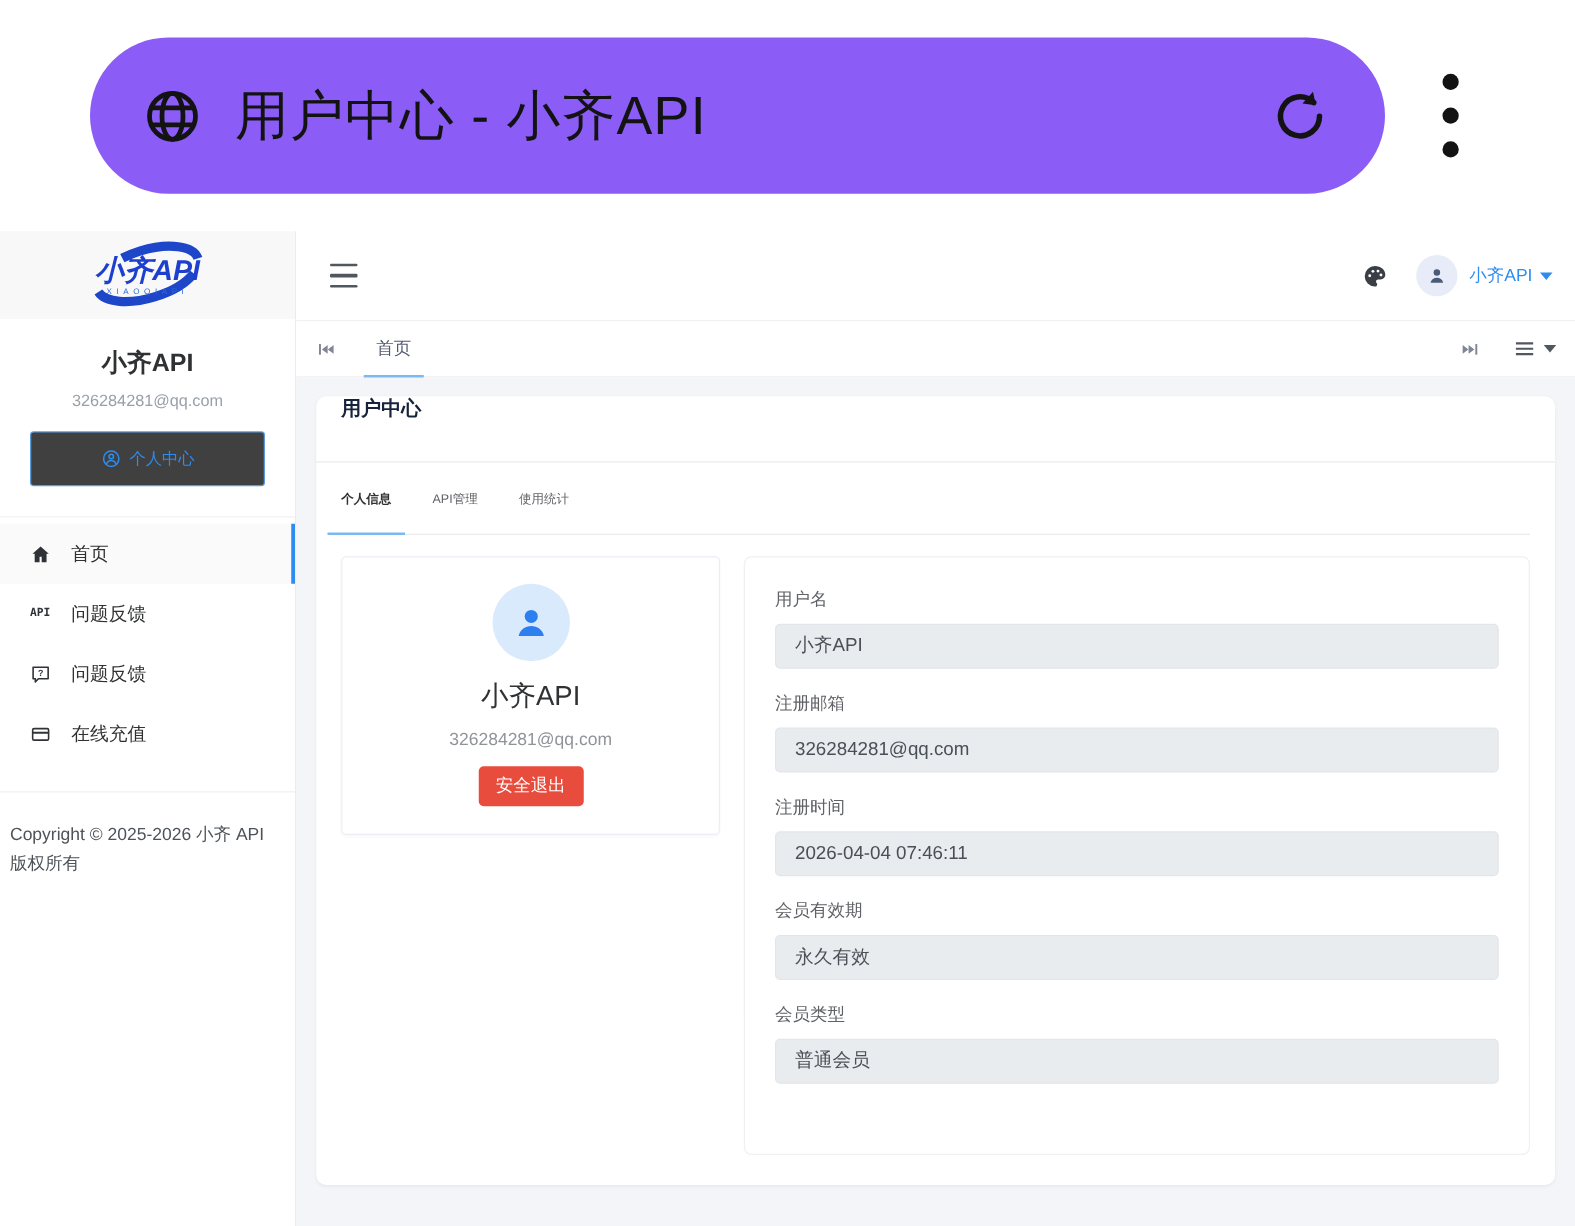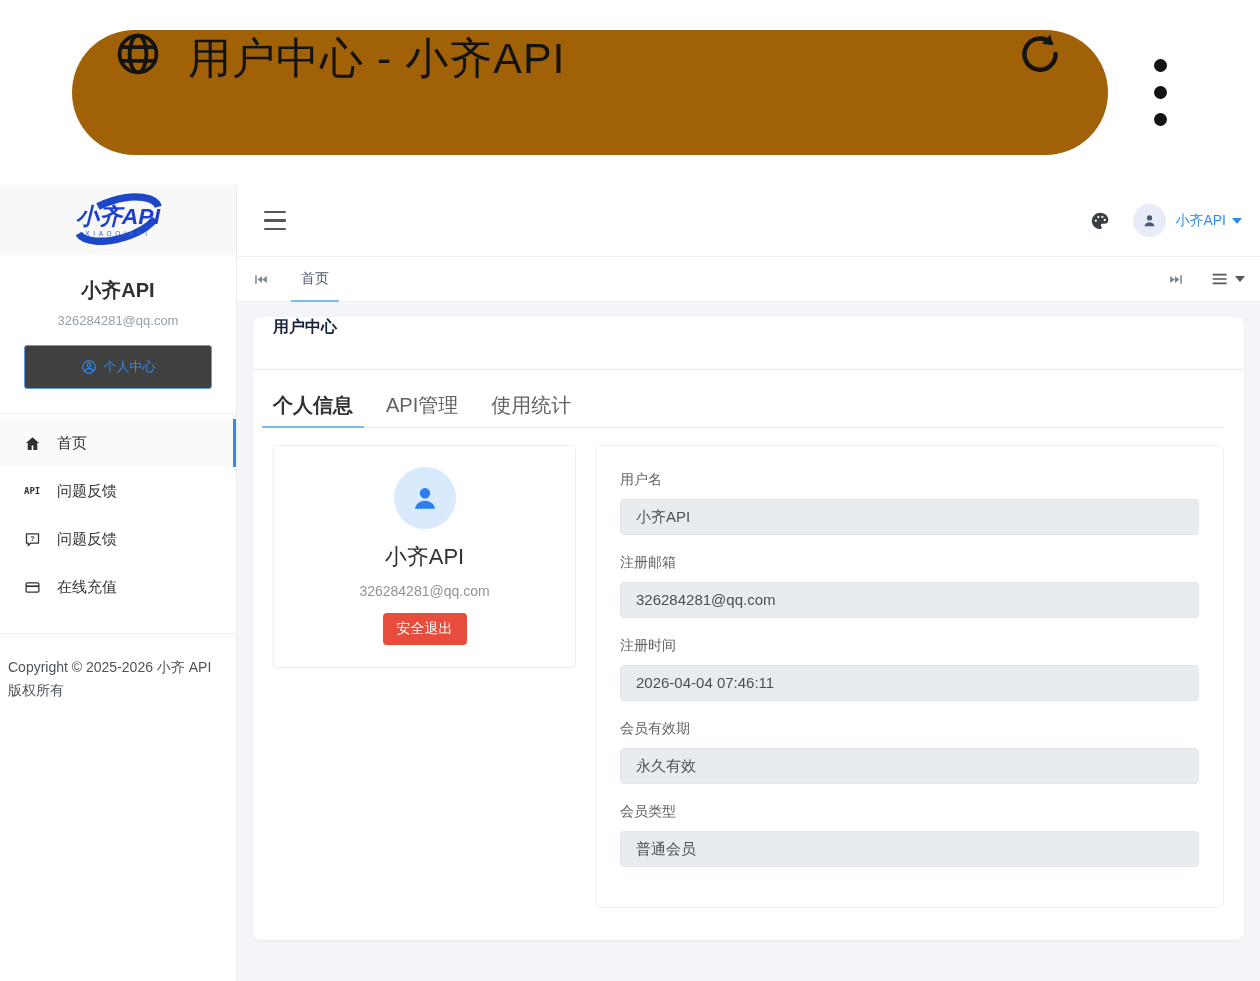--- a/index.html
+++ b/index.html
@@ -1,22 +1,22 @@
 <!DOCTYPE html>
 <html><head>
 <meta charset="utf-8">
 <style>
   * { margin:0; padding:0; box-sizing:border-box; }
   html,body { width:1260px; height:981px; overflow:hidden; background:#fff;
     font-family:"Liberation Sans","DejaVu Sans",sans-serif; }
 
   
   .chrome { height:185px; background:#fff; display:flex; align-items:center; }
-  .omnibox { margin-left:72px; width:1036px; height:125px; background:#a16207;
-    border-radius:63px; display:flex; }
+  .omnibox { margin-left:72px; width:1036px; height:125px; background:#8b5cf6;
+    border-radius:63px; display:flex; align-items:center; }
   .omnibox .globe { margin-left:42px; width:48px; height:48px; flex:0 0 auto; }
   .omni-title { margin-left:26px; font-size:43px; color:#131313; letter-spacing:1px;
     white-space:nowrap; overflow:hidden; flex:1; }
   .omnibox .refresh { width:48px; height:48px; margin-right:44px; flex:0 0 auto; cursor:pointer; }
   .kebab { margin-left:46px; display:flex; flex-direction:column; gap:14px; cursor:pointer; }
   .kebab i { width:13px; height:13px; border-radius:50%; background:#131313; }
 
   
   .app { display:flex; height:796px; }
 
@@ -72,40 +72,40 @@
   
   .content { flex:1; background:#f4f5f8; padding:15px 16px; overflow:hidden; }
   .card { background:#fff; border-radius:8px; min-height:623px;
     box-shadow:0 1px 3px rgba(0,0,0,.05); }
   .card-head { height:53px; display:flex; padding:0 20px;
     border-bottom:1px solid #e8eaec; }
   .card-title { font-size:16px; font-weight:bold; color:#17233d; }
   .card-body { padding:19px 20px 24px; }
 
   .tabs { display:flex; border-bottom:1px solid #e8eaec; height:39px; }
-  .tab { margin-right:33px; font-size:20px; color:#606266; display:flex;
+  .tab { margin-right:33px; font-size:10px; color:#606266; display:flex;
     align-items:flex-start; padding-top:3px; position:relative; cursor:pointer; }
   .tab.active { color:#303133; font-weight:bold; }
   .tab.active::after { content:""; position:absolute; left:-11px; right:-11px;
     bottom:-1px; height:2px; background:#7cb9f0; }
 
   .pane { display:flex; gap:19px; margin-top:17px; align-items:flex-start; }
   .profile-card { width:303px; height:223px; border:1px solid #ebeef5; border-radius:4px;
     box-shadow:0 1px 3px rgba(0,0,0,.03); display:flex; flex-direction:column;
     align-items:center; padding-top:21px; background:#fff; }
   .big-avatar { width:62px; height:62px; border-radius:50%; background:#d9eafc;
     display:flex; align-items:center; justify-content:center; }
   .big-avatar svg { width:34px; height:34px; }
   .p-name { margin-top:13px; font-size:22px; color:#303133; }
   .p-email { margin-top:11px; font-size:14px; color:#909399; }
   .logout-btn { margin-top:14px; background:#e74c3c; color:#fff; border:none;
     border-radius:4px; font-size:14px; padding:7px 14px; cursor:pointer;text-align:right; }
 
   .form-panel { flex:1; border:1px solid #eef0f4; border-radius:6px;
-    padding:24px 24px 40px; background:#fff; }
+    padding:24px 24px 56px; background:#fff; }
   .field { margin-bottom:18px; }
   .field:last-child { margin-bottom:0; }
   .f-label { display:block; font-size:14px; color:#606266; line-height:19px; margin-bottom:10px; }
   .f-value { height:36px; line-height:34px; background:#e9ecef; border:1px solid #e2e5e9;
     border-radius:4px; padding:0 15px; font-size:15px; color:#495057; }
 </style>
 </head>
 <body>
 
 <div class="chrome">

